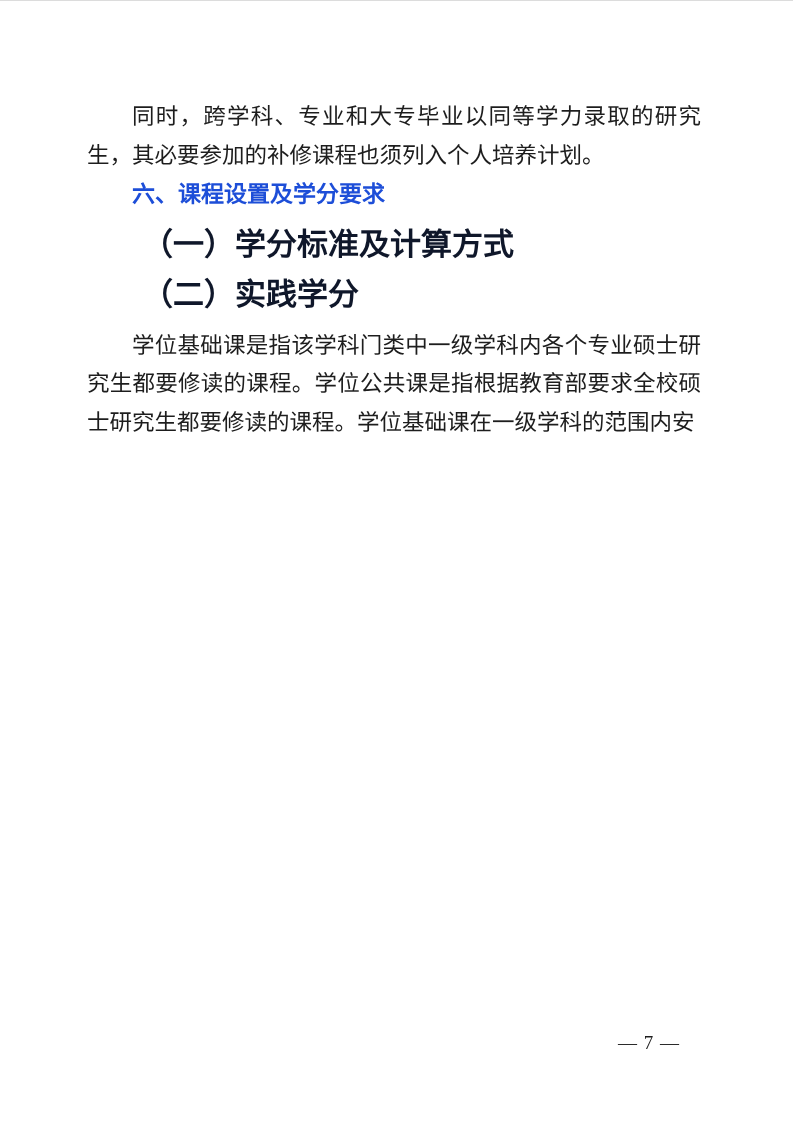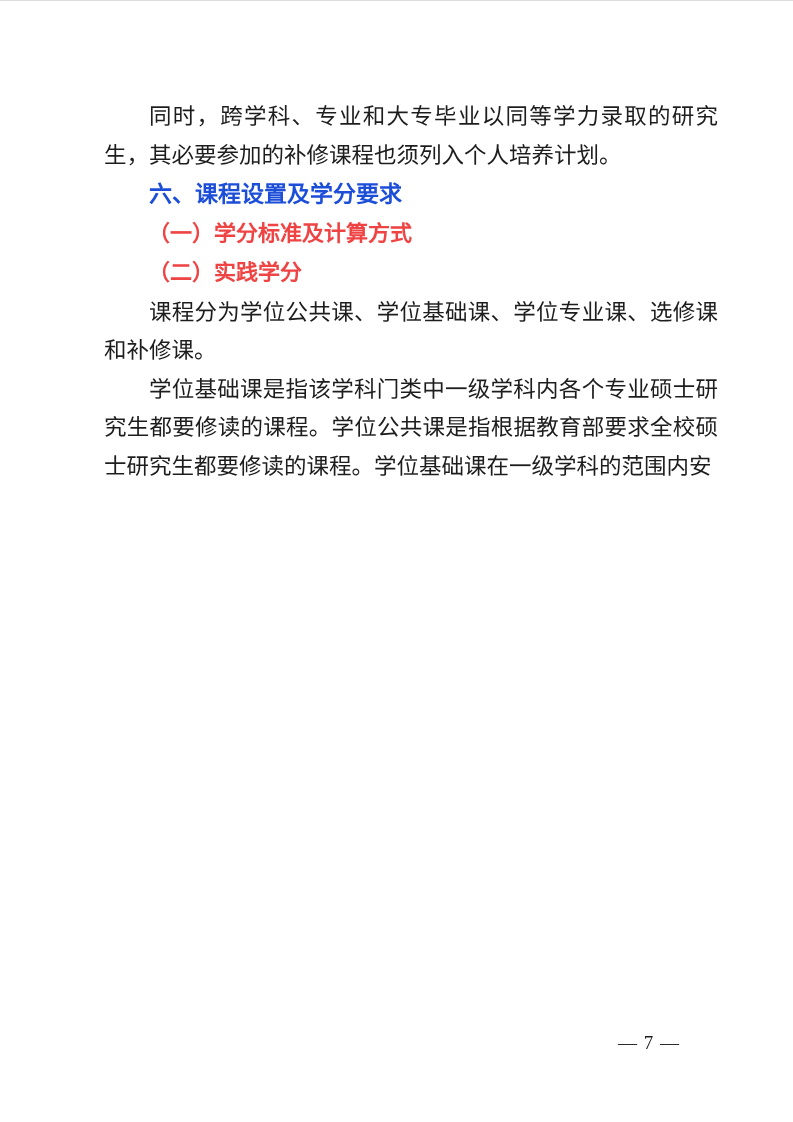--- a/index.html
+++ b/index.html
@@ -10,21 +10,21 @@
   .page {
     position: relative;
     width: 793px;
     height: 1122px;
     background: #ffffff;
     overflow: hidden;
     border-top: 1px solid #dcdcdc;
   }
   .content {
     position: absolute;
-    left: 104px;
+    left: 87px;
     top: 97px;
     width: 614px;
     color: #1d1d1d;
   }
   .body-para {
     margin: 0;
     font-family: "Liberation Serif", serif;
     font-size: 22.5px;
     line-height: 38.5px;
     text-align: justify;
@@ -35,27 +35,27 @@
   .h-section {
     margin: 0;
     font-family: "Liberation Sans", sans-serif;
     font-size: 23px;
     font-weight: 700;
     line-height: 38.5px;
     text-indent: 45px;
     color: #1d4ed8;
   }
   .h-sub {
-    margin: 1px;
+    margin: 12px;
     font-family: "Liberation Serif", serif;
-    font-size: 22px;
+    font-size: 31px;
     font-weight: 700;
     line-height: 38.5px;
     text-indent: 43px;
-    color: #ef4444;
+    color: #0f172a;
   }
   .footer-pagenum {
     position: absolute;
     top: 1031px;
     right: 113px;
     font-family: "Liberation Serif", serif;
     font-size: 19px;
     letter-spacing: 1px;
     color: #1d1d1d;
     white-space: nowrap;
@@ -63,17 +63,16 @@
 </style>
 </head>
 <body>
 
 <div class="page">
   <main class="content">
     <p class="body-para">同时，跨学科、专业和大专毕业以同等学力录取的研究生，其必要参加的补修课程也须列入个人培养计划。</p>
     <h1 class="h-section">六、课程设置及学分要求</h1>
     <h2 class="h-sub">（一）学分标准及计算方式</h2>
     <h2 class="h-sub">（二）实践学分</h2>
-    <p class="body-para">课程分为学位公共课、学位基础课、学位专业课、选修课和补修课。</p>
     <p class="body-para">学位基础课是指该学科门类中一级学科内各个专业硕士研究生都要修读的课程。学位公共课是指根据教育部要求全校硕士研究生都要修读的课程。学位基础课在一级学科的范围内安</p>
   </main>
   <div class="footer-pagenum">— 7 —</div>
 </div>
 
 </body></html>

